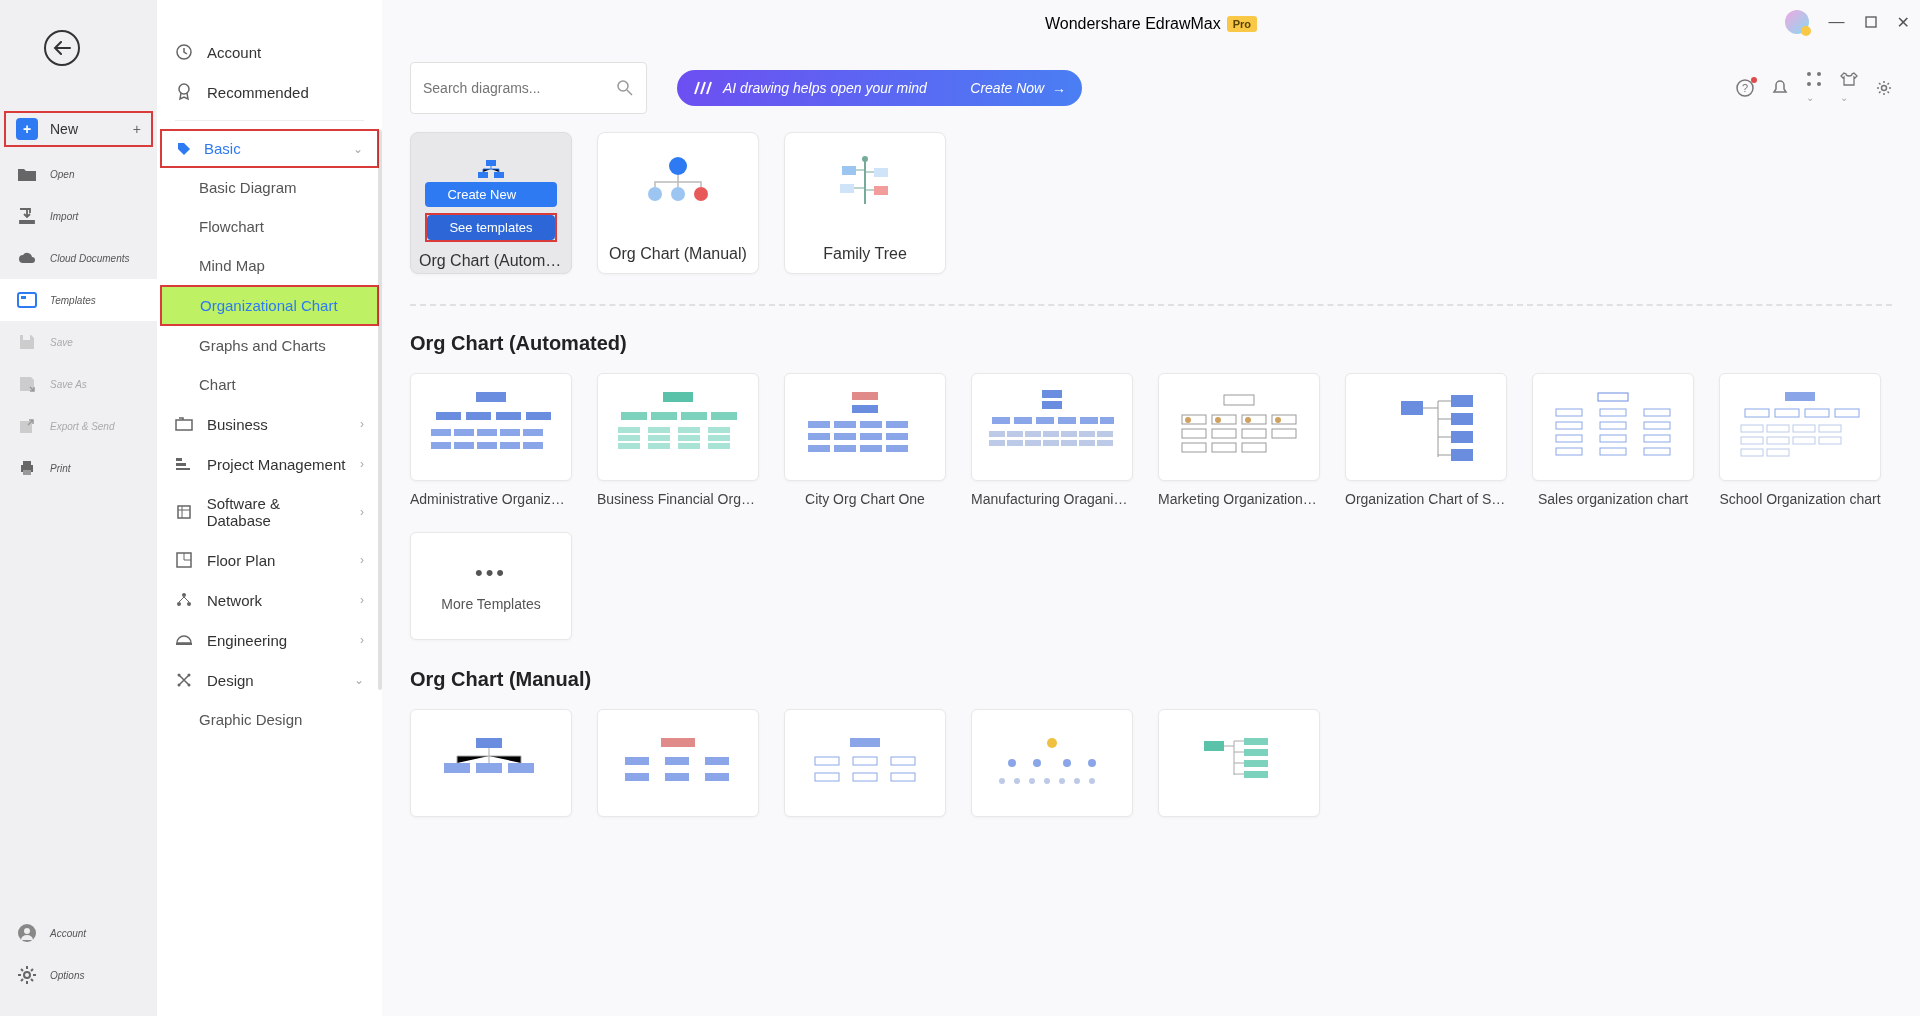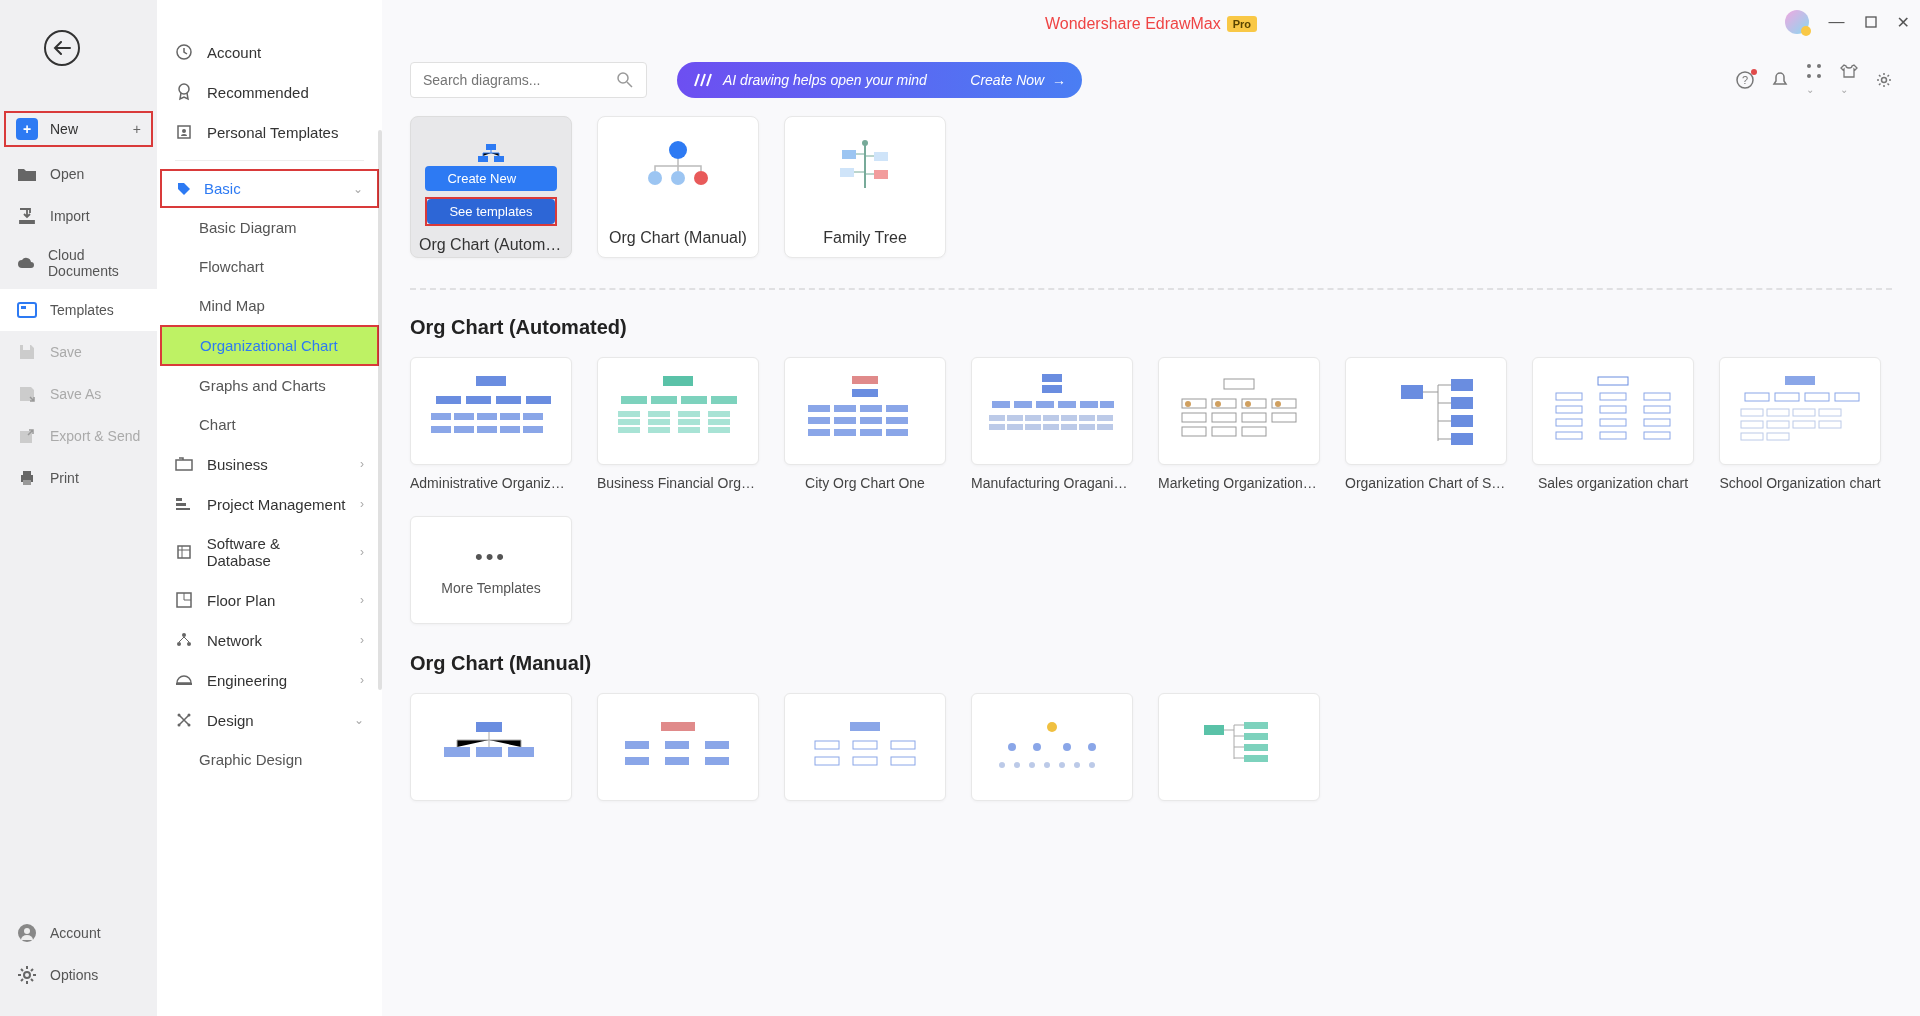--- a/index.html
+++ b/index.html
@@ -1,21 +1,21 @@
 <!DOCTYPE html>
 <html><head>
 <meta charset="utf-8">
 <style>
 * { margin: 0; padding: 0; box-sizing: border-box; font-family: -apple-system, BlinkMacSystemFont, "Segoe UI", Arial, sans-serif; }
 body { background: #f0f0f2; width: 1920px; height: 1016px; overflow: hidden; display: flex; }
 
 
 .sidebar-narrow { width: 157px; background: #f0f0f2; display: flex; flex-direction: column; padding-top: 30px; }
 .back-circle { width: 36px; height: 36px; border: 2px solid #333; border-radius: 50%; display: flex; align-items: center; justify-content: center; margin-left: 44px; margin-bottom: 45px; }
-.narrow-item { display: flex; align-items: center; padding: 10px 16px; font-size: 14px; color: #555; gap: 12px; }
+.narrow-item { display: flex; align-items: center; padding: 10px 16px; font-size: 10px; color: #555; gap: 12px; font-style: italic; }
 .narrow-item.selected { background: #fff; }
 .narrow-item.disabled { color: #aaa; }
 .narrow-item .icon { width: 22px; height: 22px; display: inline-flex; align-items: center; justify-content: center; color: #666; }
 .narrow-item.disabled .icon { color: #bbb; }
 .new-btn-wrap { border: 2.5px solid #d93a3a; margin: 0 4px 6px 4px; }
 .new-btn { display: flex; align-items: center; padding: 5px 10px; font-size: 14px; color: #333; }
 .plus-box { width: 22px; height: 22px; background: #2d7af3; border-radius: 4px; display:flex; align-items:center; justify-content:center; color:#fff; font-weight:bold; margin-right: 12px; }
 .plus-right { margin-left: auto; color: #666; }
 .narrow-bottom { margin-top: auto; margin-bottom: 20px; }
 
@@ -29,28 +29,28 @@
 .basic-wrap { border: 2.5px solid #d93a3a; margin: 0 3px; }
 .basic-item { display:flex; align-items:center; padding: 9px 14px; color:#2d7af3; font-size:15px; gap:12px; }
 .basic-item .chev { margin-left:auto; color:#aaa; font-size:12px; }
 .org-wrap { border: 2.5px solid #d93a3a; margin: 0 3px; }
 .org-item { background: #bef264; color:#2d7af3; padding: 10px 14px 10px 38px; font-size:15px; font-weight:500; }
 .scroll-thumb { position:absolute; right:0; top:130px; width:4px; height:560px; background:rgba(0,0,0,0.12); border-radius:2px; }
 
 
 .main { flex: 1; background: #f9f9fb; display:flex; flex-direction:column; position:relative; }
 .topbar { height: 48px; display:flex; align-items:center; justify-content:center; position:relative; }
-.app-title { font-size: 16px; color:#ef4444; }
+.app-title { font-size: 16px; color:#000000; }
 .pro-badge { background:#f9c846; color:#5a4500; font-size:11px; padding:2px 6px; border-radius:3px; margin-left:6px; font-weight:600; }
 .win-controls { position:absolute; right:10px; top:10px; display:flex; gap:20px; align-items:center; color:#555; }
 .avatar-circle { width:24px; height:24px; border-radius:50%; background:linear-gradient(135deg,#f0a8e0,#8ad8f0); position:relative; }
 .avatar-circle::after { content:""; position:absolute; right:-2px; bottom:-2px; width:10px; height:10px; background:#f9c846; border-radius:50%; }
 
 .toolbar { display:flex; align-items:center; padding: 14px 28px; gap:30px; }
-.search-box { width: 237px; height:36px; background:#fff; border:1px solid #e0e0e0; border-radius:4px; display:flex; align-items:center; padding: 0 12px; }
+.search-box { width: 237px; height:52px; background:#fff; border:1px solid #e0e0e0; border-radius:4px; display:flex; align-items:center; padding: 0 12px; }
 .search-box input { border:none; outline:none; flex:1; font-size:14px; color:#888; }
 .ai-banner { width: 405px; height:36px; background:linear-gradient(90deg,#6d4ff1,#4a7ef3); border-radius:18px; display:flex; align-items:center; padding:0 16px; color:#fff; font-size:14px;font-style:italic; }
 .ai-banner .cta { margin-left:auto; font-weight:500; }
 .toolbar-icons { margin-left:auto; display:flex; gap:18px; color:#777; align-items:center; }
 .help-dot { position:relative; }
 .help-dot::after { content:""; position:absolute; top:-2px; right:-3px; width:6px; height:6px; background:#e04a4a; border-radius:50%; }
 
 .content { padding: 4px 28px 28px 28px; overflow:auto; flex:1; }
 .card-row { display:flex; gap:25px; margin-bottom:30px; }
 .type-card { width:162px; height:142px; background:#fff; border:1px solid #e8e8e8; border-radius:8px; display:flex; flex-direction:column; align-items:center; padding-top:18px; box-shadow:0 1px 3px rgba(0,0,0,0.04); }
@@ -193,30 +193,20 @@
       <span>Account</span>
     </div>
   <div class="wide-item">
       <span class="wicon">
         <svg width="16" height="18" viewBox="0 0 16 18">
           <circle cx="8" cy="6" r="5" fill="none" stroke="#666" stroke-width="1.5"></circle>
           <path d="M5 10 l-1 6 l4-2 l4 2 l-1-6" fill="none" stroke="#666" stroke-width="1.5"></path>
         </svg>
       </span>
       <span>Recommended</span>
-    </div>
-  <div class="wide-item">
-      <span class="wicon">
-        <svg width="16" height="16" viewBox="0 0 16 16">
-          <rect x="2" y="2" width="12" height="12" fill="none" stroke="#666" stroke-width="1.5"></rect>
-          <circle cx="8" cy="7" r="2" fill="#666"></circle>
-          <path d="M5 12 a3 2 0 0 1 6 0" fill="#666"></path>
-        </svg>
-      </span>
-      <span>Personal Templates</span>
     </div>
   <div class="wide-divider"></div>
 
   <div class="basic-wrap">
     <div class="basic-item">
       <span class="wicon">
           <svg width="16" height="16" viewBox="0 0 16 16">
             <path d="M2 2 h6 l6 6 l-6 6 l-6-6 z" fill="#2d7af3"></path>
           </svg>
         </span>

